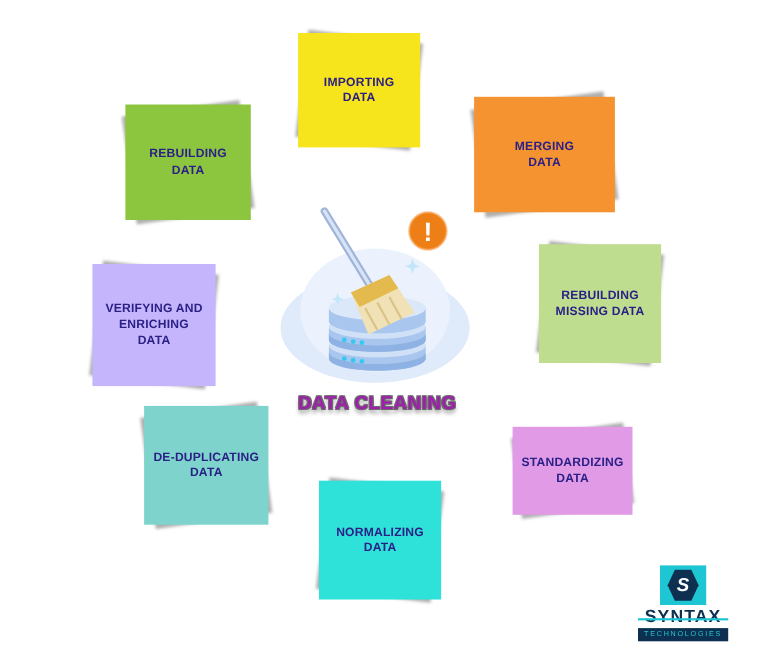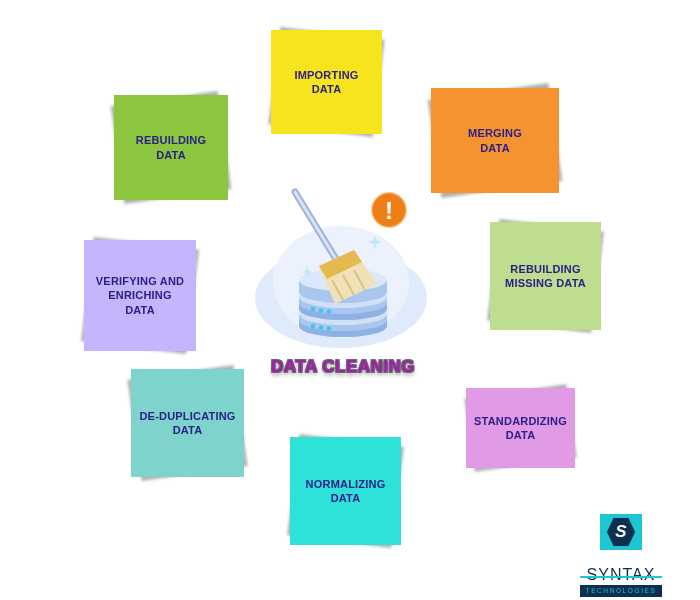--- a/index.html
+++ b/index.html
@@ -49,22 +49,22 @@
   .logo-mark{
     width:42px;height:36px;margin:0 auto;display:flex;align-items:center;
     justify-content:center;position:relative;
   }
   .logo-hex{
     width:30px;height:30px;display:flex;align-items:center;justify-content:center;
     clip-path:polygon(25% 3%,75% 3%,97% 50%,75% 97%,25% 97%,3% 50%);
   }
   .logo-monogram{color:#ffffff;font-weight:bold;font-style:italic;font-size:17px;}
   .logo-name{
-    font-weight:400;font-size:16px;letter-spacing:1px;position:relative;
-    margin-top:16px;line-height:1.1;
+    font-weight:700;font-size:16px;letter-spacing:1px;position:relative;
+    margin-top:2px;line-height:1.1;
   }
   .logo-strike{position:absolute;left:0;right:0;top:55%;height:2px;}
   .logo-sub{
     margin-top:1px;font-size:6.5px;letter-spacing:1.6px;padding:2px 0 3px 0;
   }
 </style>
 </head>
 <body>
 
 <div class="canvas">

